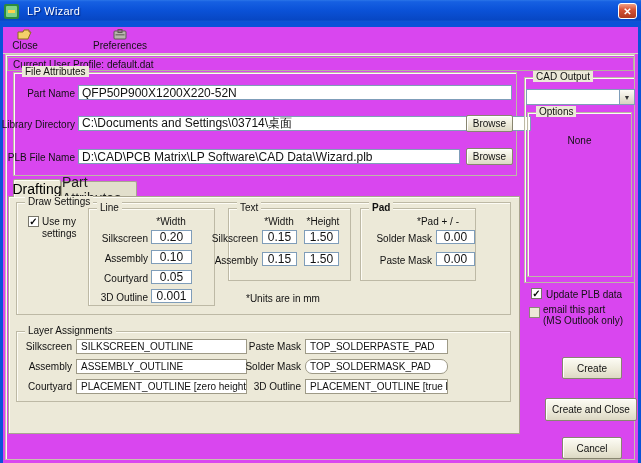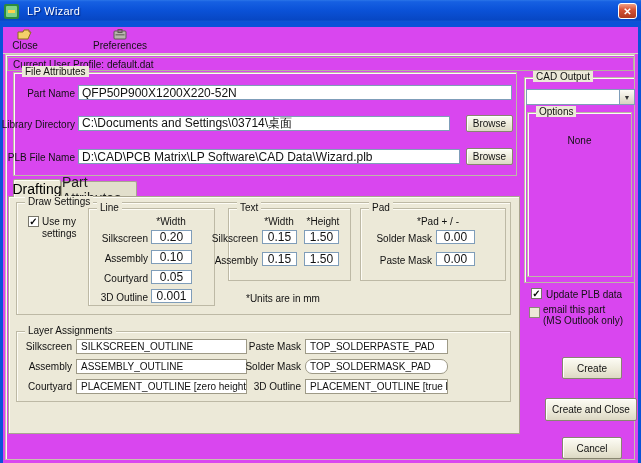--- a/index.html
+++ b/index.html
@@ -94,21 +94,21 @@
     <div class="outerpanel"></div>
 
     <div class="profilebox">Current User Profile: default.dat</div>
 
     <div class="groupbox" style="left:10px;top:45px;width:504px;height:104px;">
       <span class="cap">File Attributes</span>
     </div>
     <span class="lbl" style="right:563px;top:61px;">Part Name</span>
     <input class="inp" style="left: 75px; top: 58px; width: 434px; height: 15px;" value="QFP50P900X1200X220-52N">
     <span class="lbl" style="right:563px;top:92px;">Library Directory</span>
-    <input class="inp" style="left: 75px; top: 89px; width: 372px; height: 15px;" value="C:\Documents and Settings\03714\桌面">
+    <input class="inp" style="left: 75px; top: 89px; width: 453px; height: 15px;" value="C:\Documents and Settings\03714\桌面">
     <div class="btn" style="left:463px;top:88px;width:47px;height:17px;">Browse</div>
     <span class="lbl" style="right:563px;top:125px;">PLB File Name</span>
     <input class="inp" style="left: 75px; top: 122px; width: 382px; height: 15px;" value="D:\CAD\PCB Matrix\LP Software\CAD Data\Wizard.plb">
     <div class="btn" style="left:463px;top:121px;width:47px;height:17px;">Browse</div>
 
     <div class="tab tab-active">Drafting</div>
     <div class="tab tab-inactive">Part Attributes</div>
     <div class="tabpanel"></div>
 
     <div class="groupbox" style="left:13px;top:175px;width:495px;height:113px;z-index:4;">
@@ -135,21 +135,21 @@
     </div>
     <span class="hdr" style="left:256px;top:189px;width:40px;z-index:6;">*Width</span>
     <span class="hdr" style="left:298px;top:189px;width:44px;z-index:6;">*Height</span>
     <span class="lbl" style="right:380px;top:206px;z-index:6;">Silkscreen</span>
     <input class="inp num" style="left: 259px; top: 203px; width: 35px; height: 14px; z-index: 6;" value="0.15">
     <input class="inp num" style="left: 301px; top: 203px; width: 35px; height: 14px; z-index: 6;" value="1.50">
     <span class="lbl" style="right:380px;top:228px;z-index:6;">Assembly</span>
     <input class="inp num" style="left: 259px; top: 225px; width: 35px; height: 14px; z-index: 6;" value="0.15">
     <input class="inp num" style="left: 301px; top: 225px; width: 35px; height: 14px; z-index: 6;" value="1.50">
 
-    <div class="groupbox" style="left:357px;top:181px;width:146px;height:73px;z-index:5;">
+    <div class="groupbox" style="left:357px;top:181px;width:116px;height:73px;z-index:5;font-weight:bold;">
       <span class="cap">Pad</span>
     </div>
     <span class="hdr" style="left:404px;top:189px;width:62px;z-index:6;">*Pad + / -</span>
     <span class="lbl" style="right:206px;top:206px;z-index:6;">Solder Mask</span>
     <input class="inp num" style="left: 433px; top: 203px; width: 39px; height: 14px; z-index: 6;" value="0.00">
     <span class="lbl" style="right:206px;top:228px;z-index:6;">Paste Mask</span>
     <input class="inp num" style="left: 433px; top: 225px; width: 39px; height: 14px; z-index: 6;" value="0.00">
 
     <span class="note" style="left:243px;top:266px;z-index:6;">*Units are in mm</span>
 

